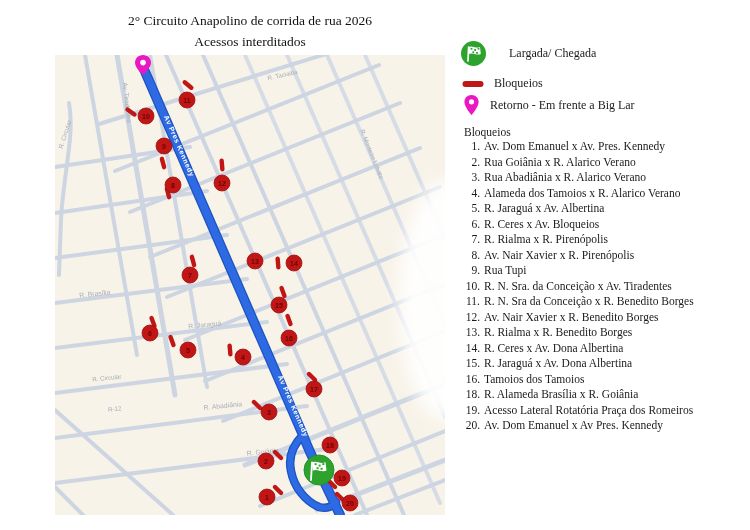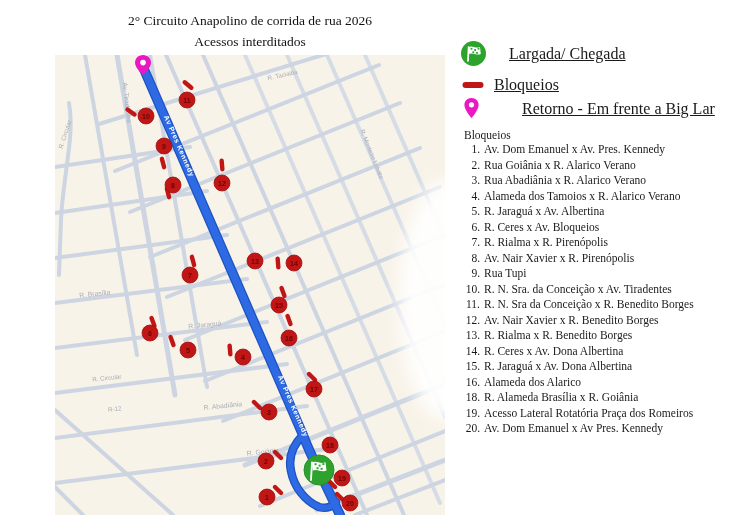--- a/index.html
+++ b/index.html
@@ -12,23 +12,23 @@
 
   .map-wrap{position:absolute;left:55px;top:55px;width:390px;height:460px;}
   .map-wrap svg{display:block;}
 
   .legend{position:absolute;left:458px;top:40px;width:288px;color:#1a1a1a;}
   .lg-row{display:flex;align-items:center;}
   .lg-row.start{margin-left:2px;}
   .lg-row.start .lg-label{margin-left:22px;}
   .lg-row.block{margin-top:9px;margin-left:4px;}
   .lg-row.block .lg-label{margin-left:10px;}
-  .lg-row.pin{margin-top:4px;margin-left:6px;gap:32px;}
+  .lg-row.pin{margin-top:4px;margin-left:6px;}
   .lg-row.pin .lg-label{margin-left:11px;}
-  .lg-label{font-size:16px;text-decoration:underline;}
+  .lg-label{font-size:12px;}
 
   .blk-list{margin-top:10px;margin-left:2px;}
   .blk-title{font-size:11.5px;margin-left:4px;margin-bottom:1px;}
   .blk-items{font-size:11.5px;line-height:15.5px;}
   .blk-item{display:flex;}
   .blk-item .num{width:20px;text-align:right;flex:0 0 20px;}
   .blk-item .txt{margin-left:4px;width:210px;}
 </style>
 </head>
 <body>
@@ -328,21 +328,21 @@
           <div class="blk-item">
             <span class="num">14.</span>
             <span class="txt">R. Ceres x Av. Dona Albertina</span>
           </div>
           <div class="blk-item">
             <span class="num">15.</span>
             <span class="txt">R. Jaraguá x Av. Dona Albertina</span>
           </div>
           <div class="blk-item">
             <span class="num">16.</span>
-            <span class="txt">Alameda dos Alarico</span>
+            <span class="txt">Tamoios dos Tamoios</span>
           </div>
           <div class="blk-item">
             <span class="num">18.</span>
             <span class="txt">R. Alameda Brasília x R. Goiânia</span>
           </div>
           <div class="blk-item">
             <span class="num">19.</span>
             <span class="txt">Acesso Lateral Rotatória Praça dos Romeiros</span>
           </div>
           <div class="blk-item">

